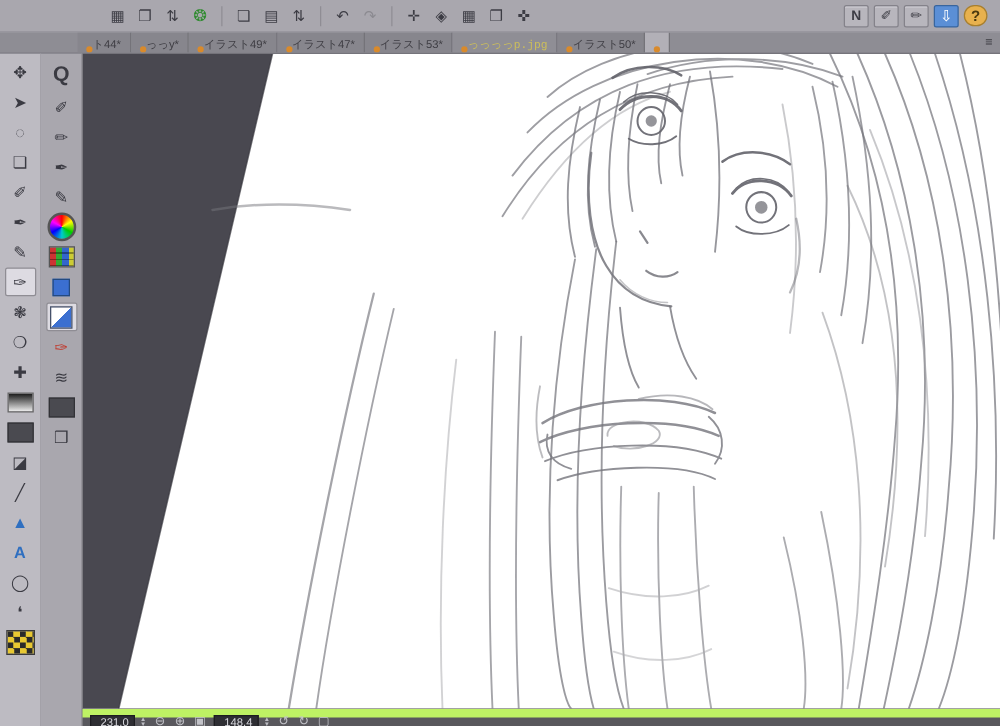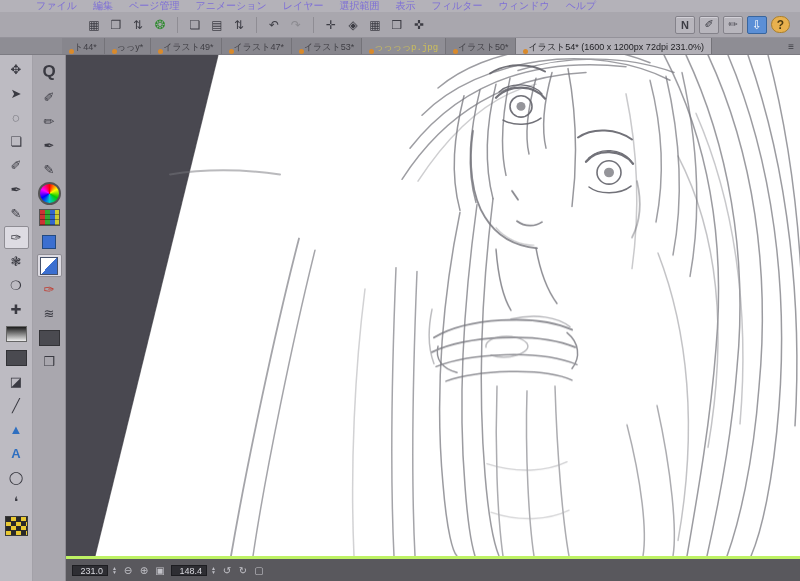--- a/index.html
+++ b/index.html
@@ -86,58 +86,36 @@
     background-size:10px 9px;
   }
 
   
   .canvas-col { flex:1; display:flex; flex-direction:column; min-width:0; }
   .canvas-view { flex:1; position:relative; background:#49484d; overflow:hidden; }
   .canvas-view svg { position:absolute; inset:0; width:100%; height:100%; }
 
   
   .statusbar {
-    height:25px; background:#59585d; border-top:3px solid #bef264;
+    height:14px; background:#59585d; border-top:7px solid #bef264;
     display:flex; align-items:center; gap:4px; padding:0 6px;
     color:#c6c6cc; font-size:9px; flex:0 0 auto;
   }
   .sval {
     background:#2e2e33; border:1px solid #1d1d21; color:#d8d8de;
     padding:0 4px; min-width:36px; text-align:right; height:11px; line-height:10px;
   }
   .sstep { display:flex; flex-direction:column; font-size:5px; line-height:4px; color:#bdbdc4; }
   .sicon { font-size:10px; color:#c2c2c8; width:14px; text-align:center; cursor:default; }
 </style>
 </head>
 <body>
 
 <div class="app">
 
-  <div class="menubar">
-
-      <div class="menu-item">ファイル</div>
-
-      <div class="menu-item">編集</div>
-
-      <div class="menu-item">ページ管理</div>
-
-      <div class="menu-item">アニメーション</div>
-
-      <div class="menu-item">レイヤー</div>
-
-      <div class="menu-item">選択範囲</div>
-
-      <div class="menu-item">表示</div>
-
-      <div class="menu-item">フィルター</div>
-
-      <div class="menu-item">ウィンドウ</div>
-
-      <div class="menu-item">ヘルプ</div>
-    </div>
 
   <div class="toolbar">
     <div style="display:flex;align-items:center;gap:2px;">
 
         <div class="tbtn">
           <span class="glyph">▦</span>
         </div>
 
         <div class="tbtn">
           <span class="glyph">❐</span>
@@ -247,21 +225,20 @@
         <span class="tab-label">っっっっp.jpg</span>
       </div>
 
       <div class="tab">
         <span class="tab-dot"></span>
         <span class="tab-label">イラスト50*</span>
       </div>
 
       <div class="tab active">
         <span class="tab-dot"></span>
-        <span class="tab-label">イラスト54* (1600 x 1200px 72dpi 231.0%)</span>
       </div>
     <div class="tabbar-end">≡</div>
     </div>
 
   <div class="main">
 
     <div class="toolcol toolcol1">
 
         <div class="tool">
           <span class="glyph">✥</span>

